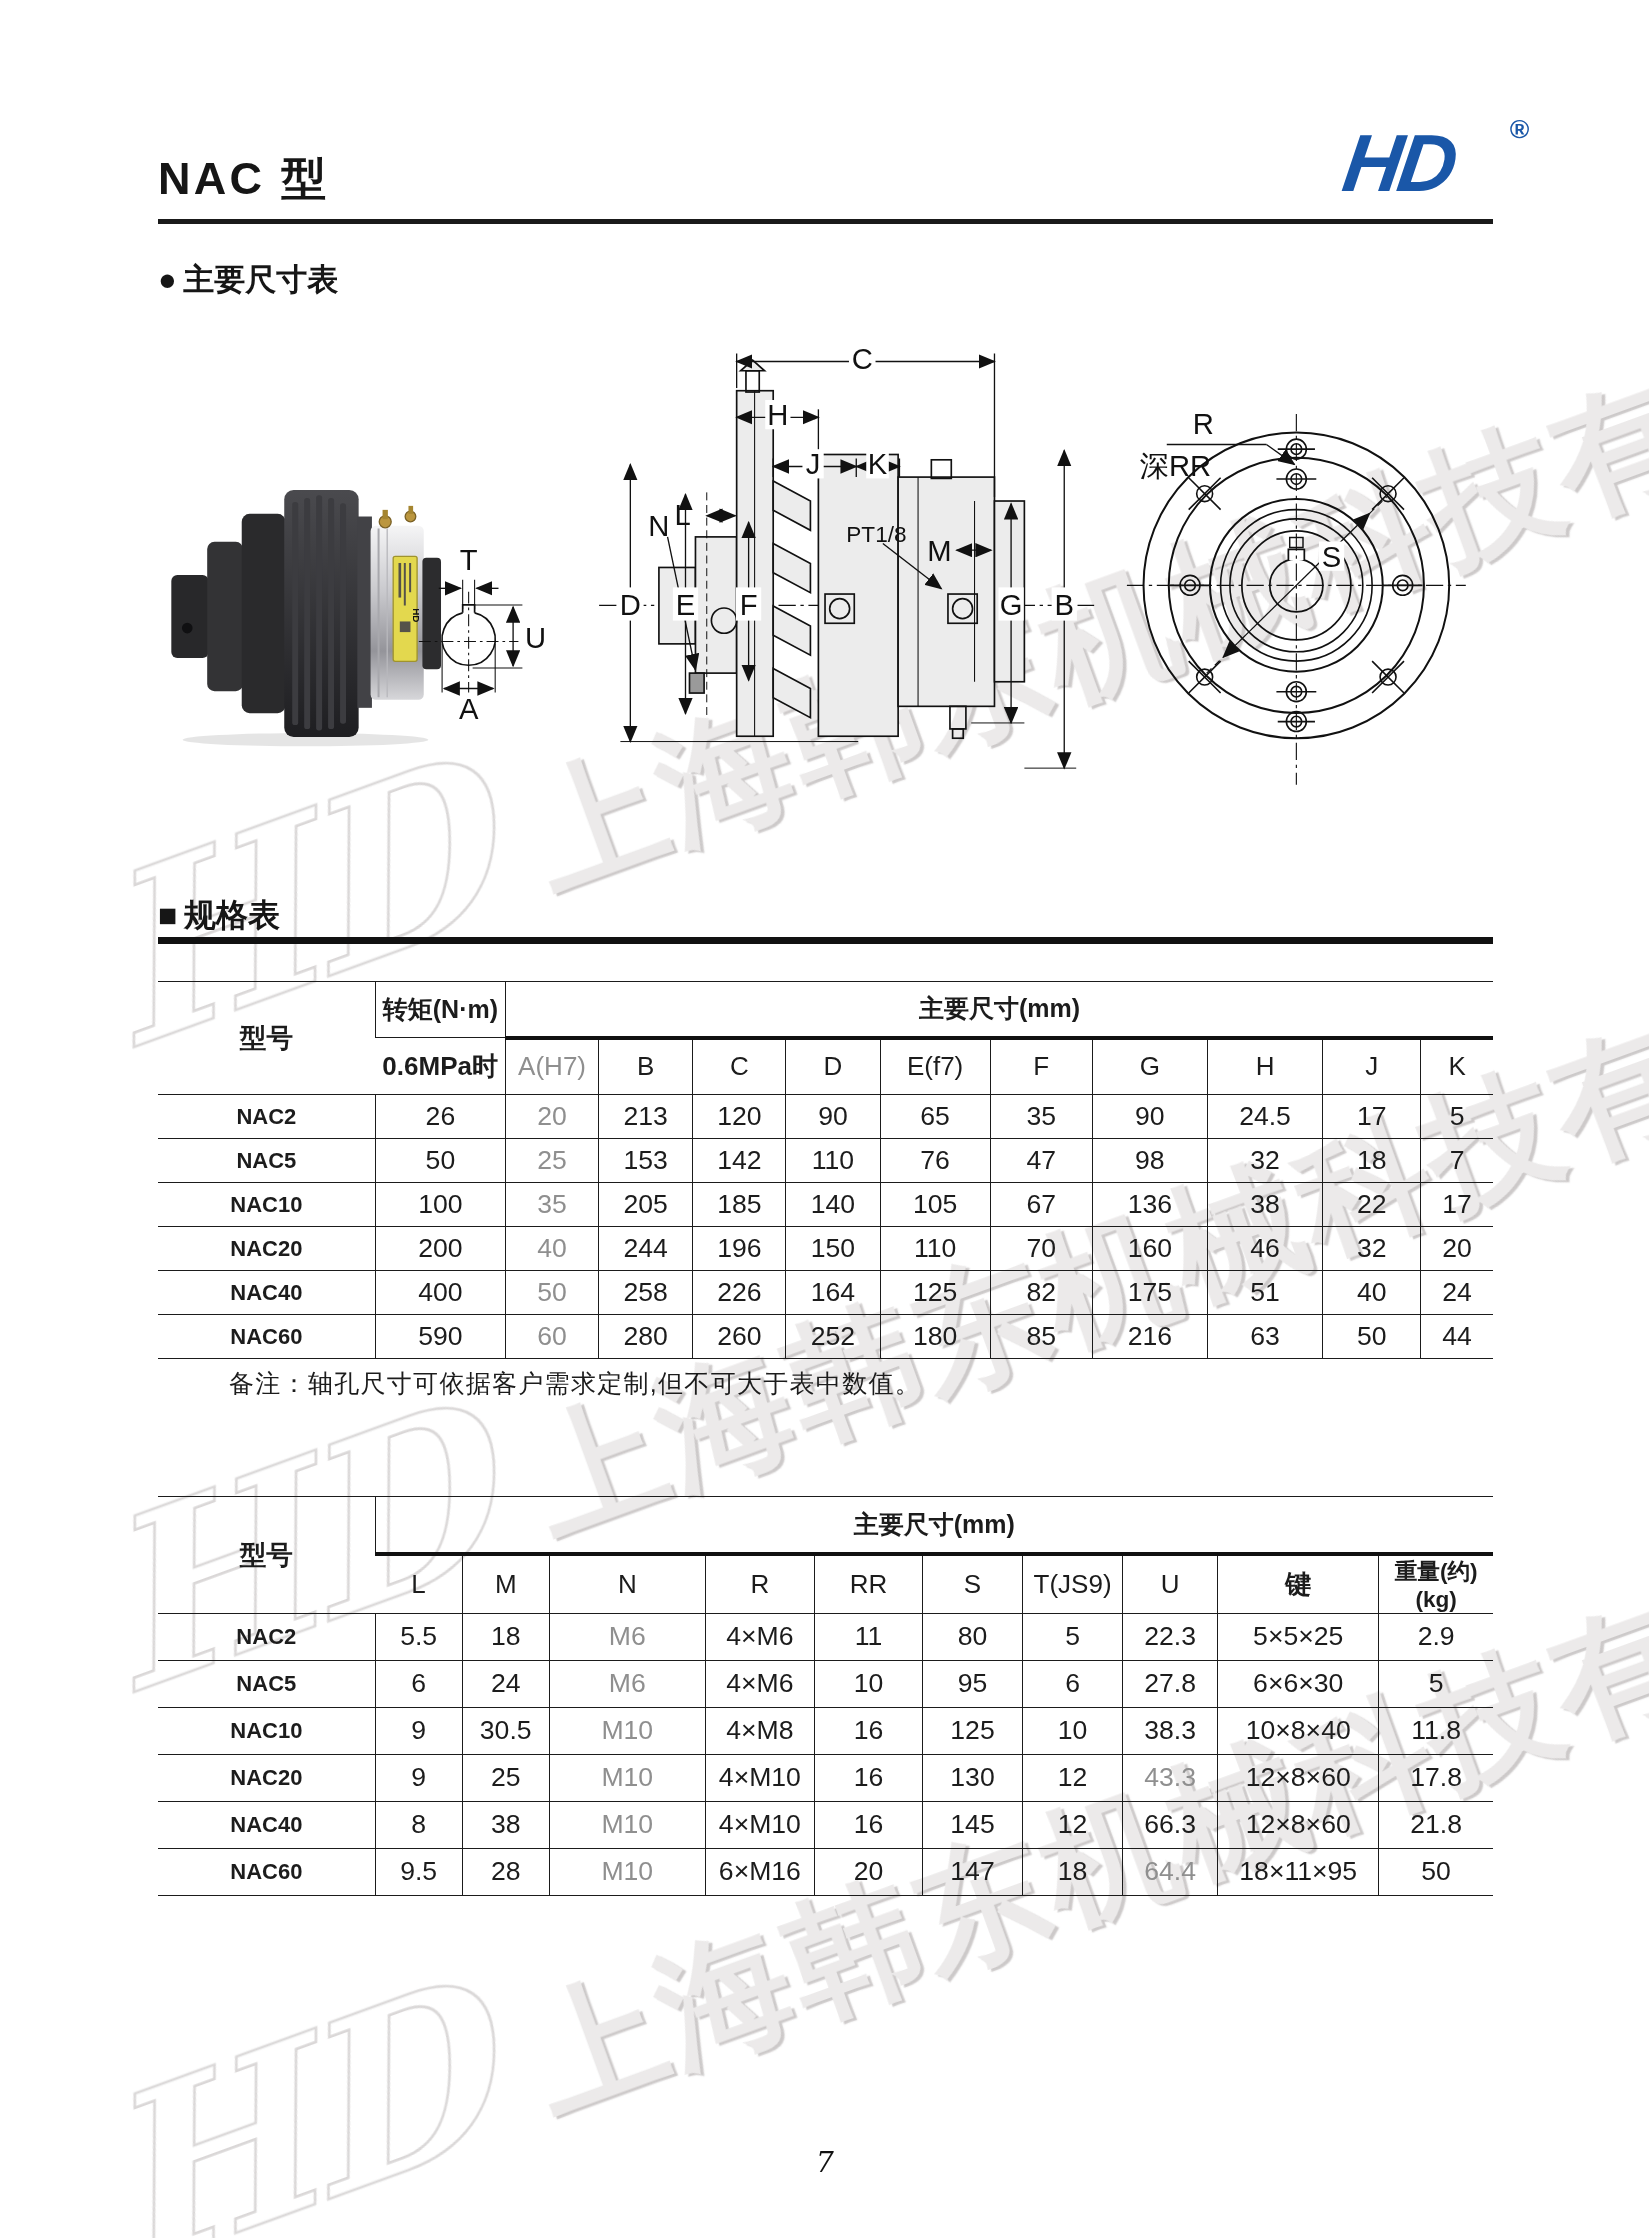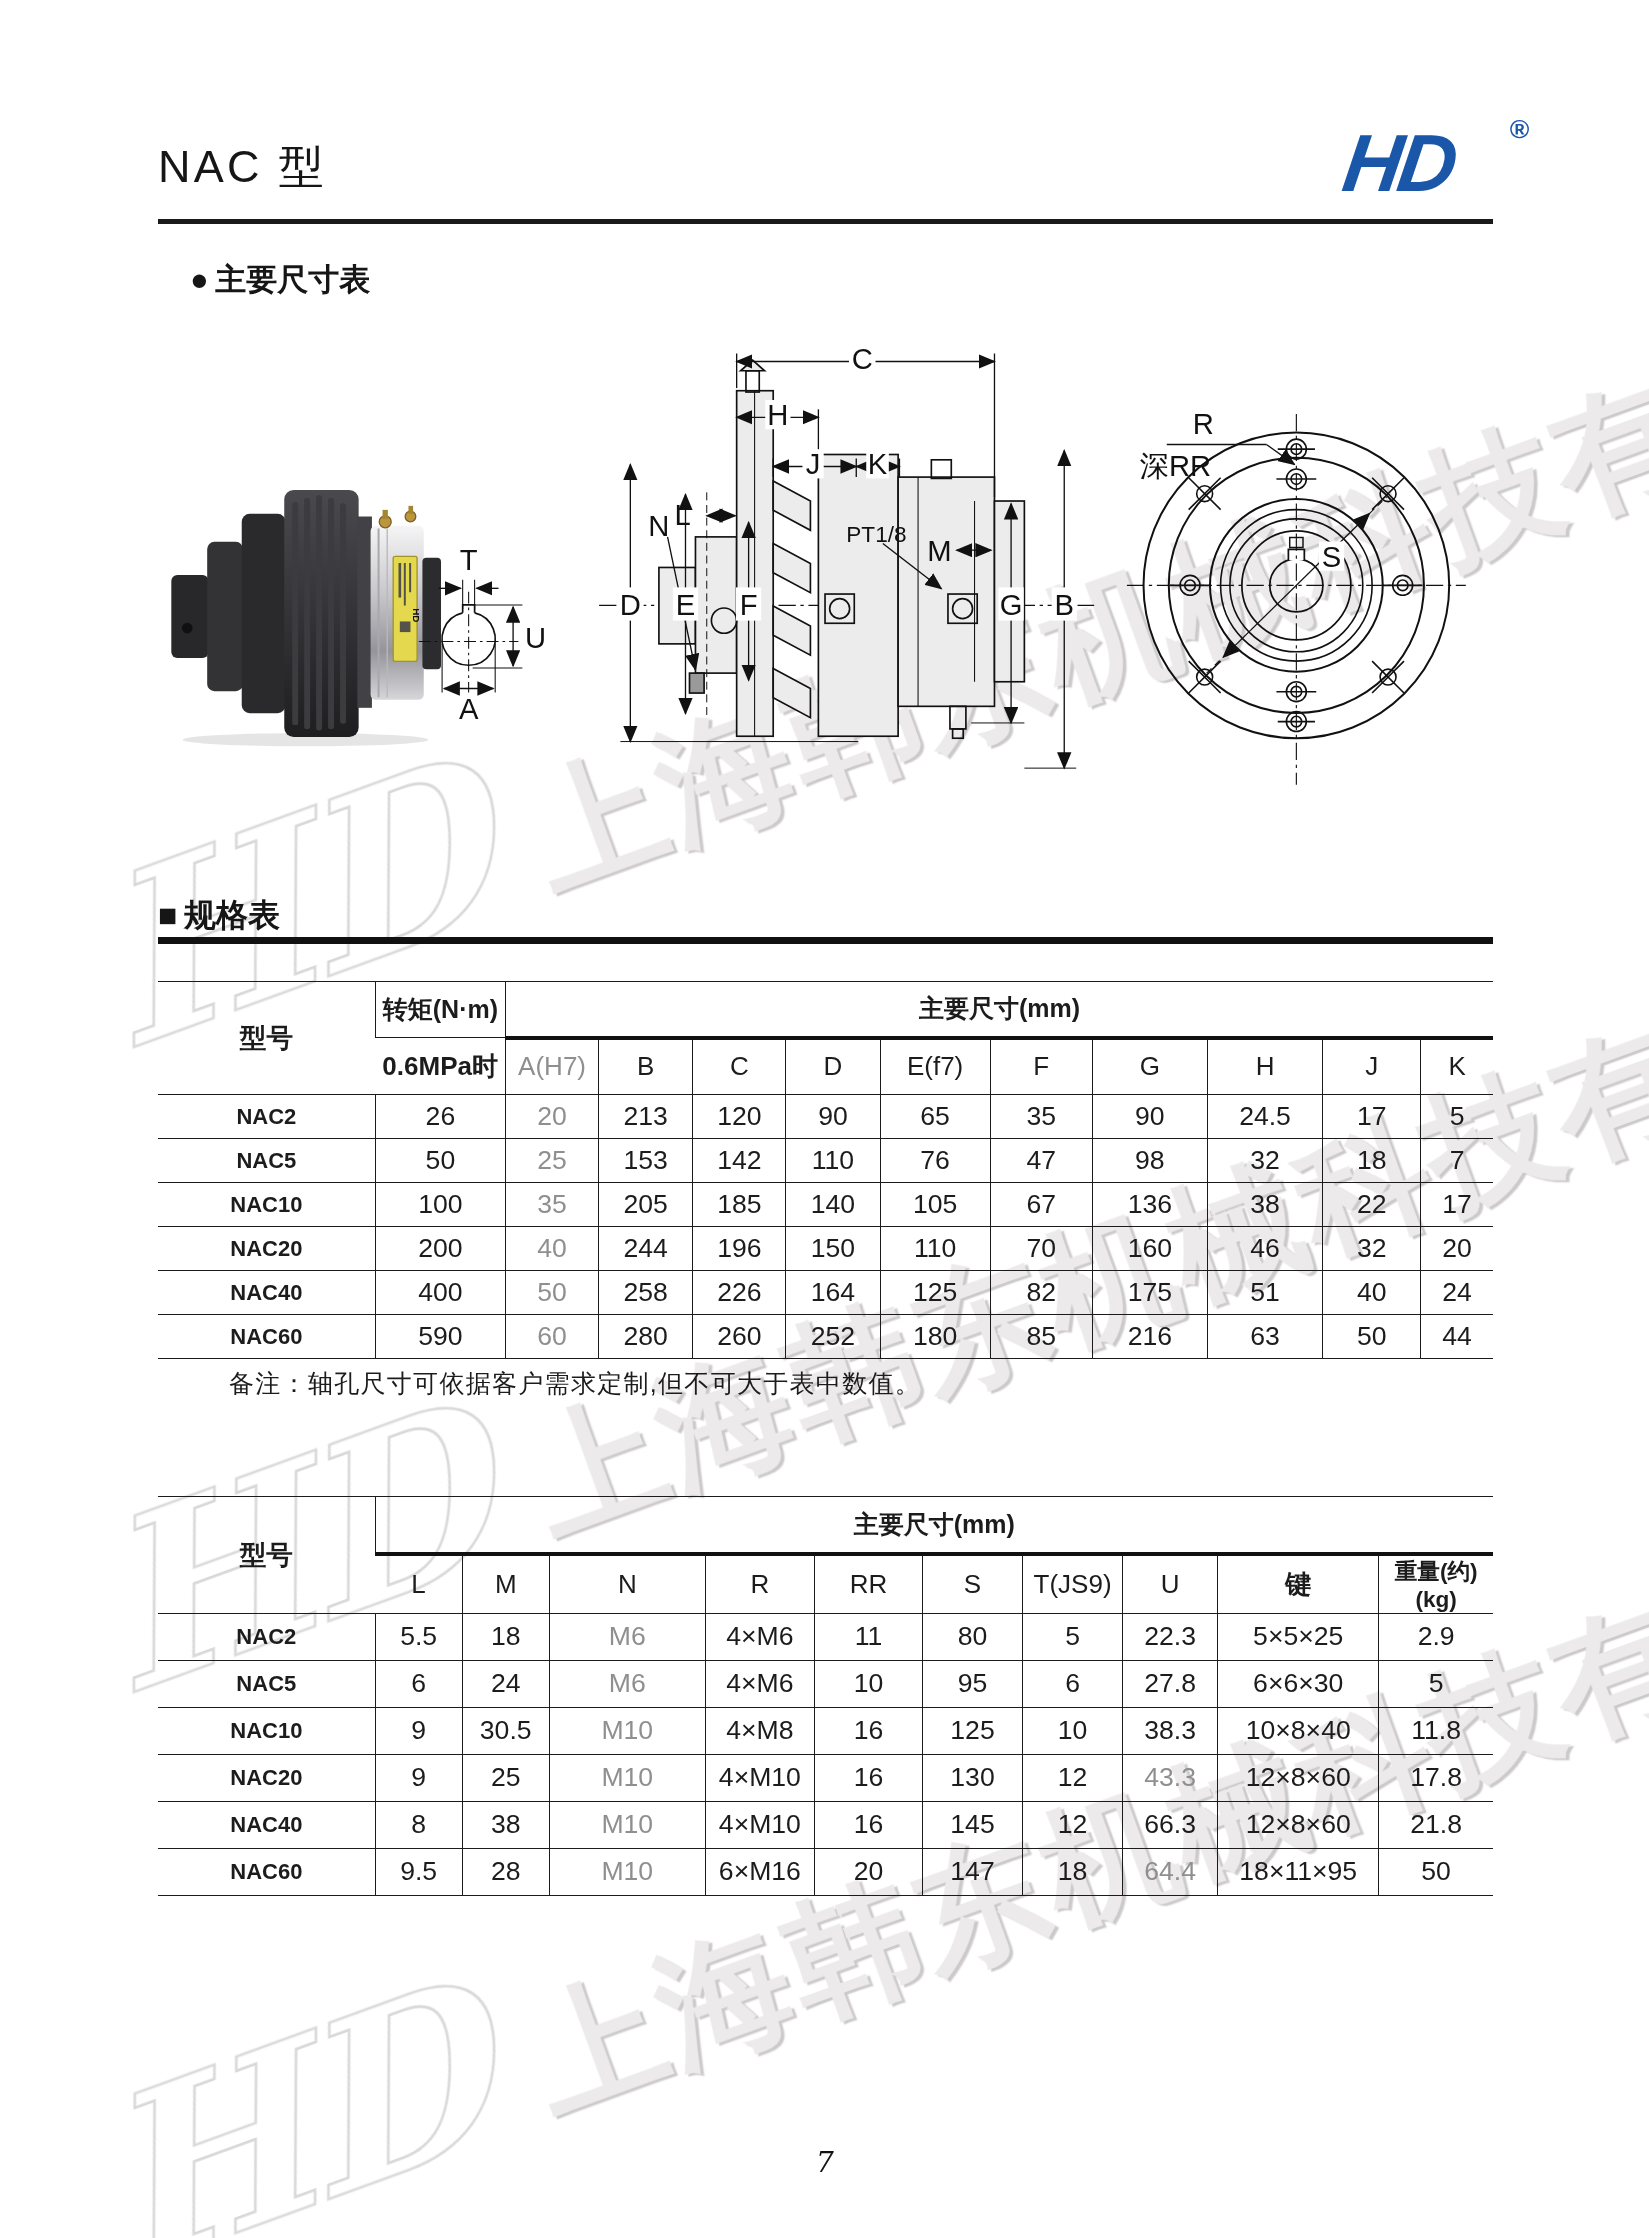--- a/index.html
+++ b/index.html
@@ -8,37 +8,37 @@
     width:1650px;height:2239px;
     background:#ffffff;
     overflow:hidden;
     font-family:"Liberation Sans","DejaVu Sans",sans-serif;
     color:#111;
   }
   .abs{position:absolute;}
 
   
   #title{
-    left:158px;top:137px;
-    font-size:45px;font-weight:400;letter-spacing:3.3px;color:#161616;
+    left:158px;top:149px;
+    font-size:45px;font-weight:700;letter-spacing:3.3px;color:#161616;
   }
   #title-rule{left:158px;top:219px;width:1335px;height:4.7px;background:#1a1a1a;}
   #logo{left:1344px;top:117px;width:180px;height:93px;}
   #logo .hd{
     display:inline-block;font-size:81px;font-weight:700;font-style:italic;
     color:#1a57a8;transform:skewX(-8deg);letter-spacing:-4px;
     font-family:"Liberation Sans","DejaVu Sans",sans-serif;
   }
   #logo .reg{
     position:absolute;top:-2.7px;right:-5.3px;font-size:26.6px;font-weight:700;color:#1a57a8;font-style:normal;
   }
 
   
   .sec-head{font-weight:700;color:#161616;white-space:nowrap;}
-  #sec1{left:158px;top:259px;font-size:31px;margin-left:32px;}
+  #sec1{left:158px;top:259px;font-size:31px;}
   #sec2{left:158px;top:894px;font-size:32px;}
   .sec-head .bullet{margin-right:6.6px;}
   #sec2-rule{left:158px;top:937px;width:1335px;height:7.3px;background:#111;}
 
   
   .wm{
     position:absolute;display:flex;align-items:flex-end;gap:31px;
     transform:rotate(-20deg);transform-origin:0 100%;
     pointer-events:none;white-space:nowrap;z-index:1;opacity:.85;
   }

